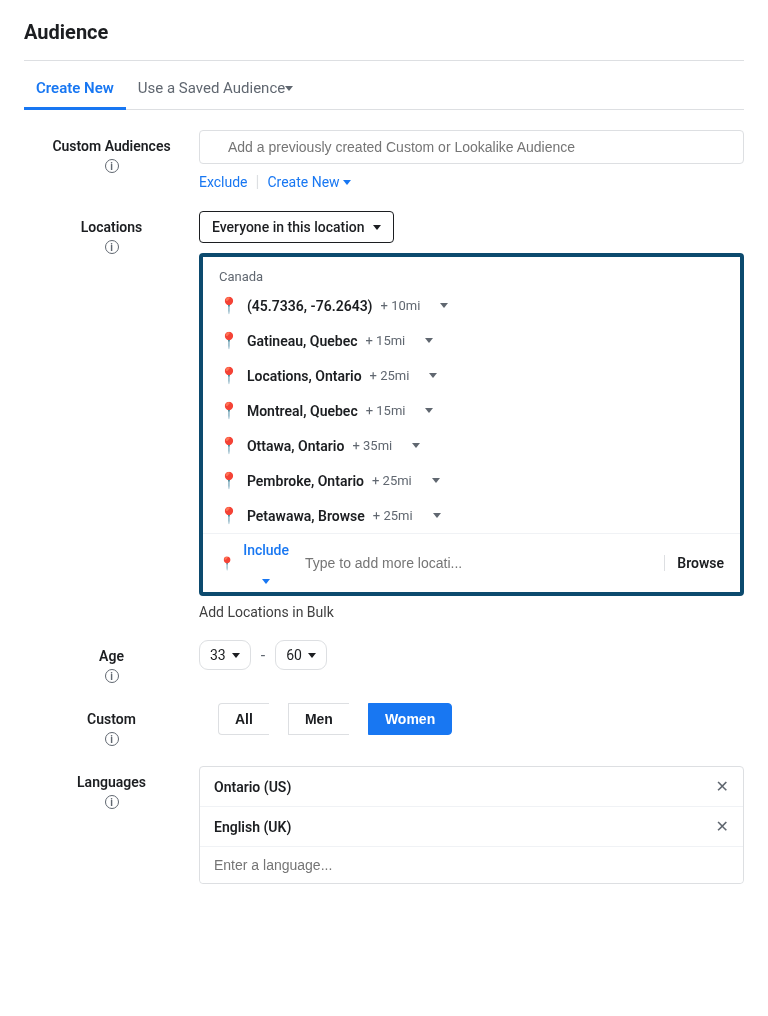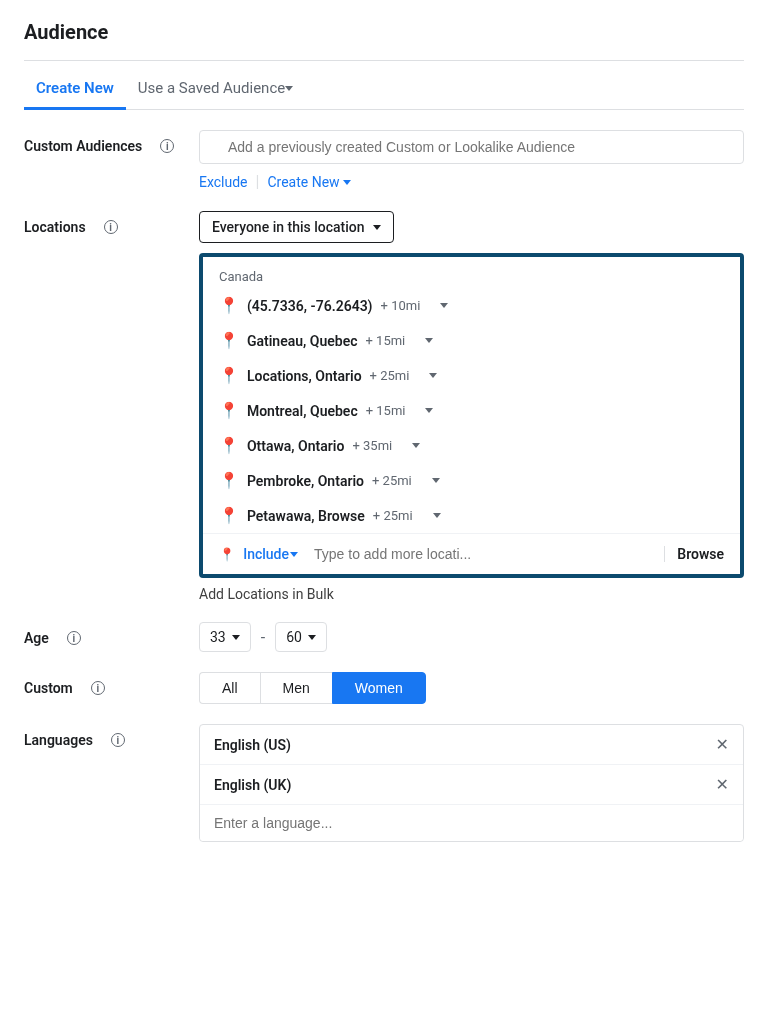--- a/index.html
+++ b/index.html
@@ -53,21 +53,22 @@
     }
     .form-label {
       width: 175px;
       min-width: 175px;
       padding-top: 8px;
       font-weight: 600;
       font-size: 14px;
       color: #1c1e21;
       display: flex;
       align-items: center;
-      gap: 18px;
+      gap: 5px;
+      flex-direction: column;
     }
     .info-icon {
       display: inline-flex;
       align-items: center;
       justify-content: center;
       width: 14px;
       height: 14px;
       border-radius: 50%;
       border: 1.5px solid #606770;
       font-size: 10px;
@@ -156,27 +157,28 @@
     .location-include-row {
       display: flex;
       align-items: center;
       padding: 8px 16px;
       gap: 8px;
       border-top: 1px solid #f0f2f5;
     }
     .include-select {
       display: flex;
       align-items: center;
-      gap: 1px;
+      gap: 21px;
       color: #1877f2;
       font-size: 14px;
       cursor: pointer;
       border: none;
       background: transparent;
       font-weight: 500;
+      flex-direction: column;
     }
     .location-type-input {
       flex: 1;
       border: none;
       outline: none;
       font-size: 14px;
       color: #8a8d91;
       padding: 4px 8px;
     }
     .browse-btn {
@@ -196,45 +198,46 @@
     }
     .age-row {
       display: flex;
       align-items: center;
       gap: 10px;
     }
     .age-select {
       display: flex;
       align-items: center;
       border: 1.5px solid #dddfe2;
-      border-radius: 4px;
+      border-radius: 9px;
       padding: 6px 10px;
       font-size: 14px;
       color: #1c1e21;
       cursor: pointer;
       gap: 6px;
       background: #fff;
     }
     .age-separator {
       font-size: 16px;
       color: #606770;
     }
     .gender-row {
       display: flex;
       align-items: center;
       gap: 0;
     }
     .gender-btn {
-      padding: 7px 22px;
+      padding: 7px 16px;
       border: 1.5px solid #dddfe2;
       font-size: 14px;
       cursor: pointer;
       background: #fff;
       color: #1c1e21;
-      font-weight: 400;
+      font-weight: 700;
+      margin-left: 19px;
     }
     .gender-btn:first-child {
       border-radius: 4px 0 0 4px;
       border-right: none;
     }
     .gender-btn:nth-child(2) {
       border-right: none;
     }
     .gender-btn:last-child {
       border-radius: 0 4px 4px 0;
@@ -440,21 +443,21 @@
   </div>
 
   <div class="form-row">
     <div class="form-label">
       <span>Languages</span>
       <span class="info-icon">i</span>
     </div>
     <div class="form-content">
       <div class="languages-box">
         <div class="language-item">
-          <span class="language-name">English (US)</span>
+          <span class="language-name">Ontario (US)</span>
           <span class="language-remove">✕</span>
         </div>
         <div class="language-item">
           <span class="language-name">English (UK)</span>
           <span class="language-remove">✕</span>
         </div>
         <input class="language-input" type="text" placeholder="Enter a language..." style="">
       </div>
     </div>
   </div>

